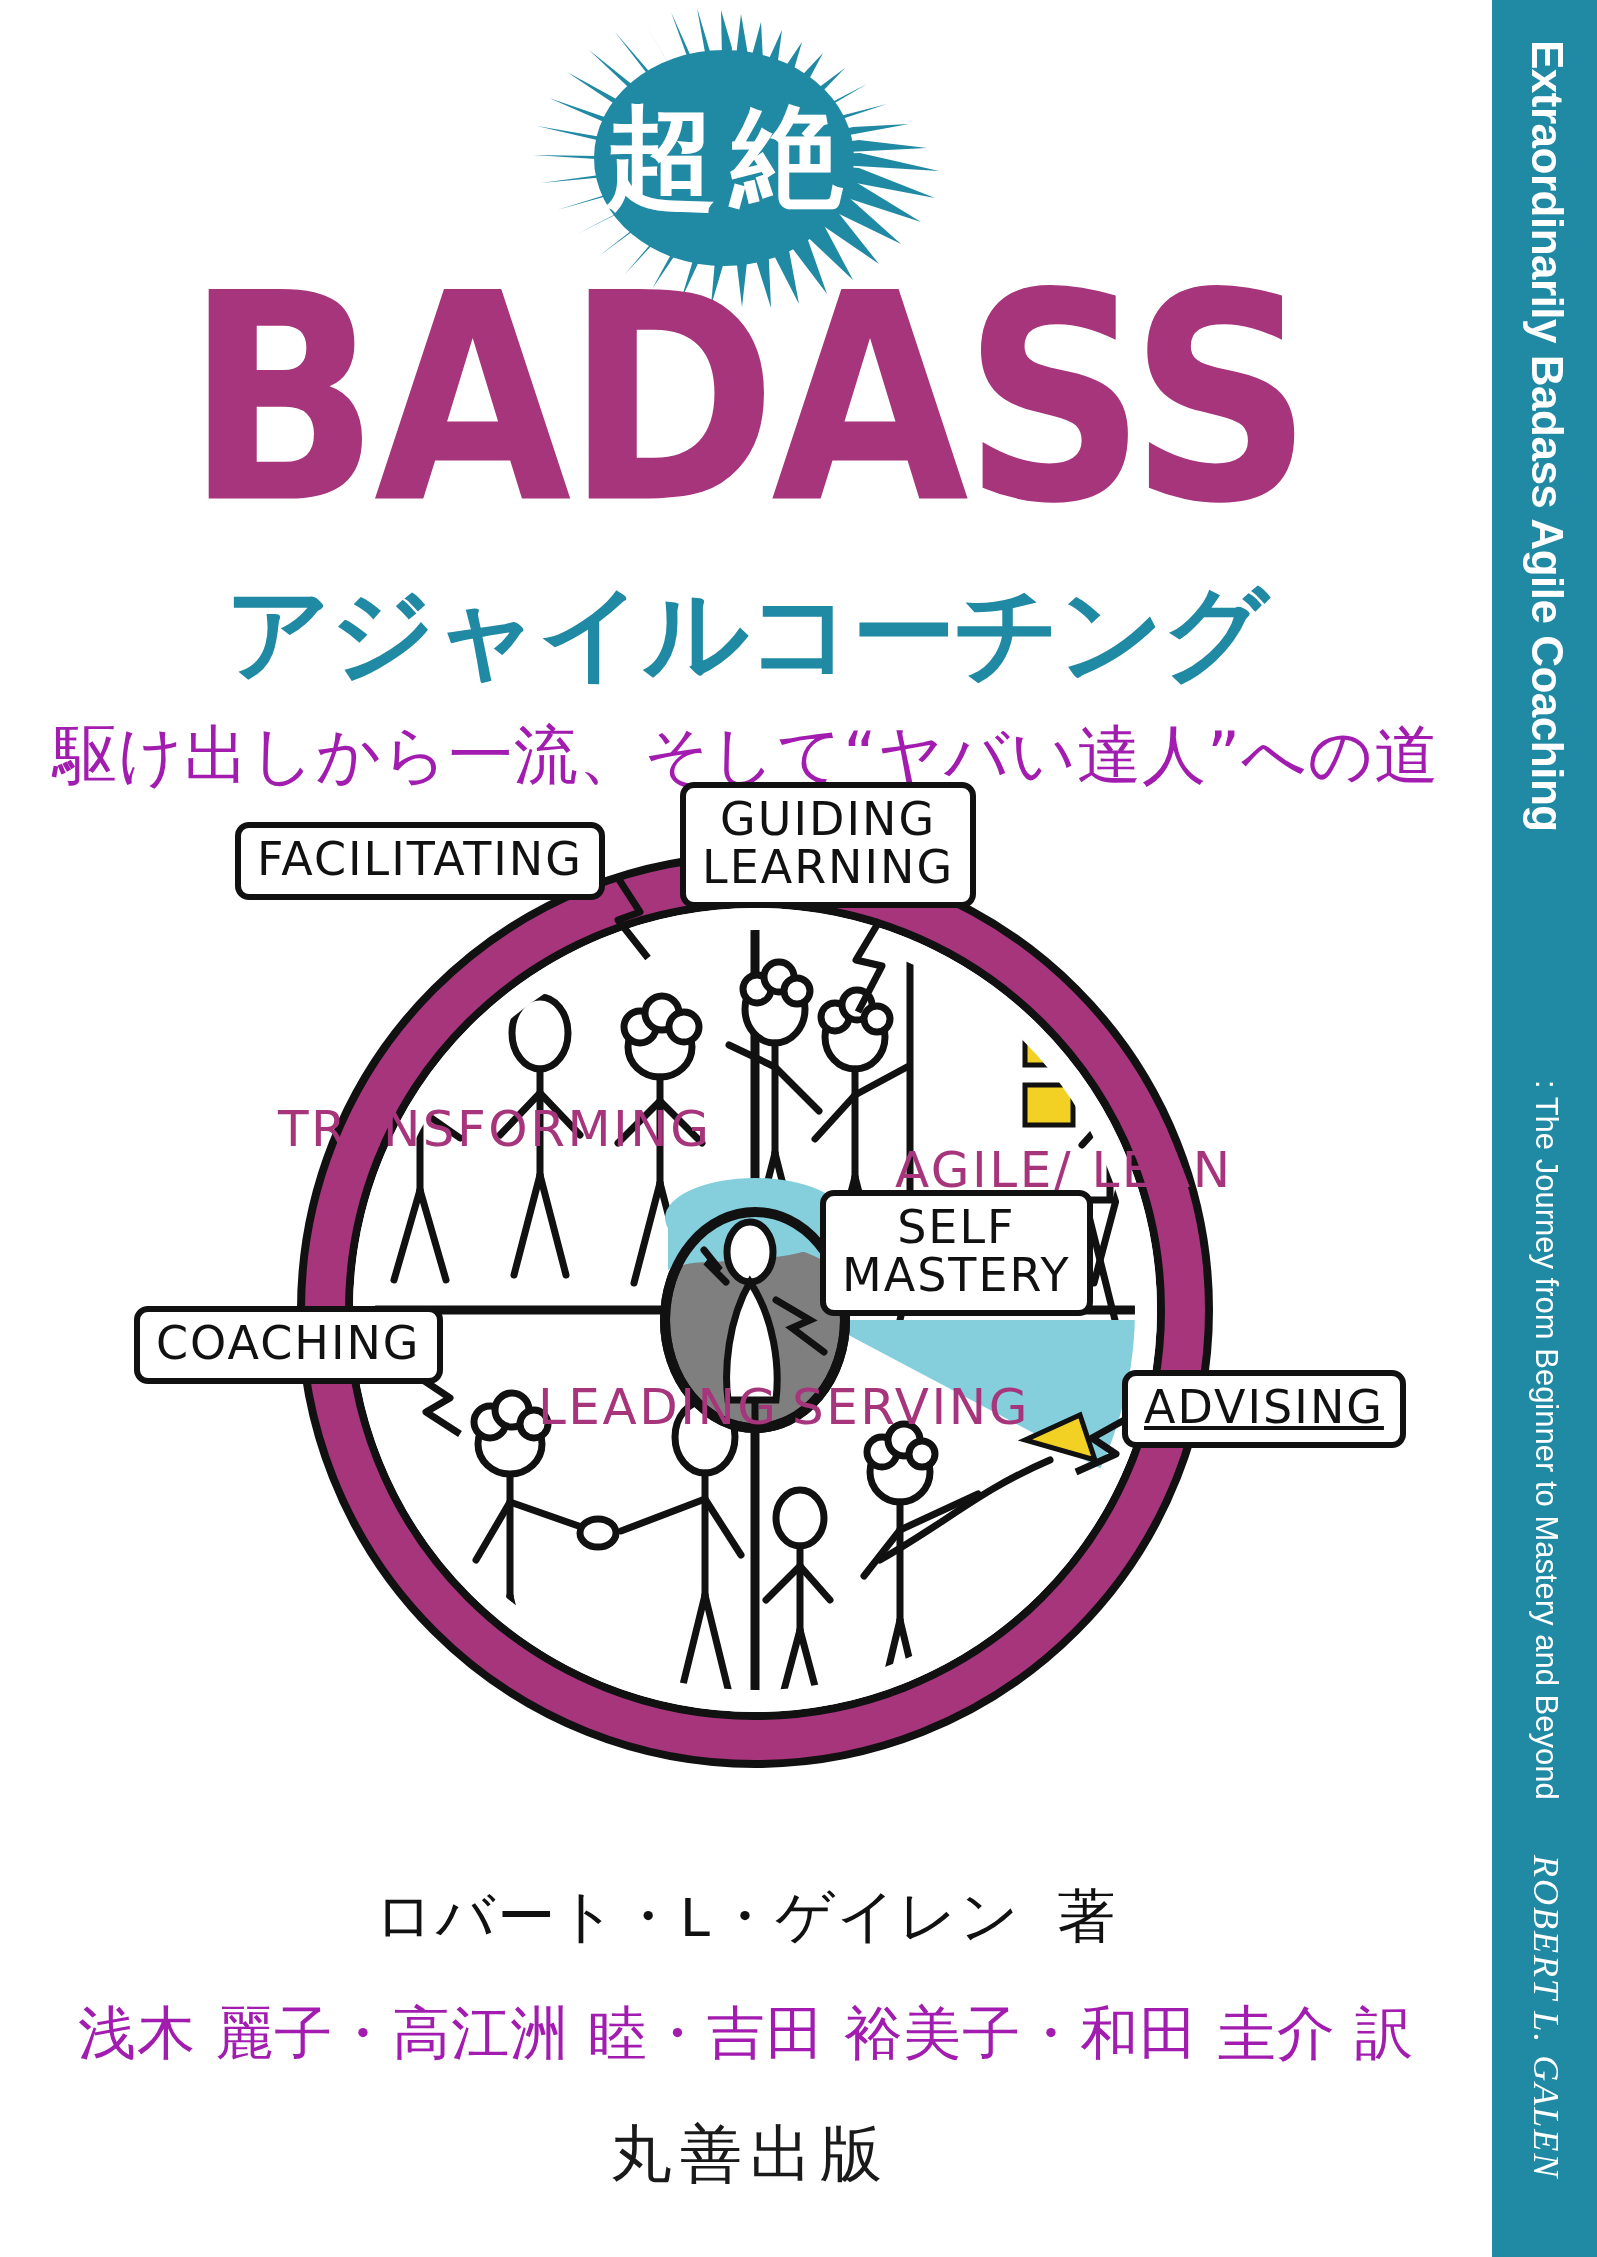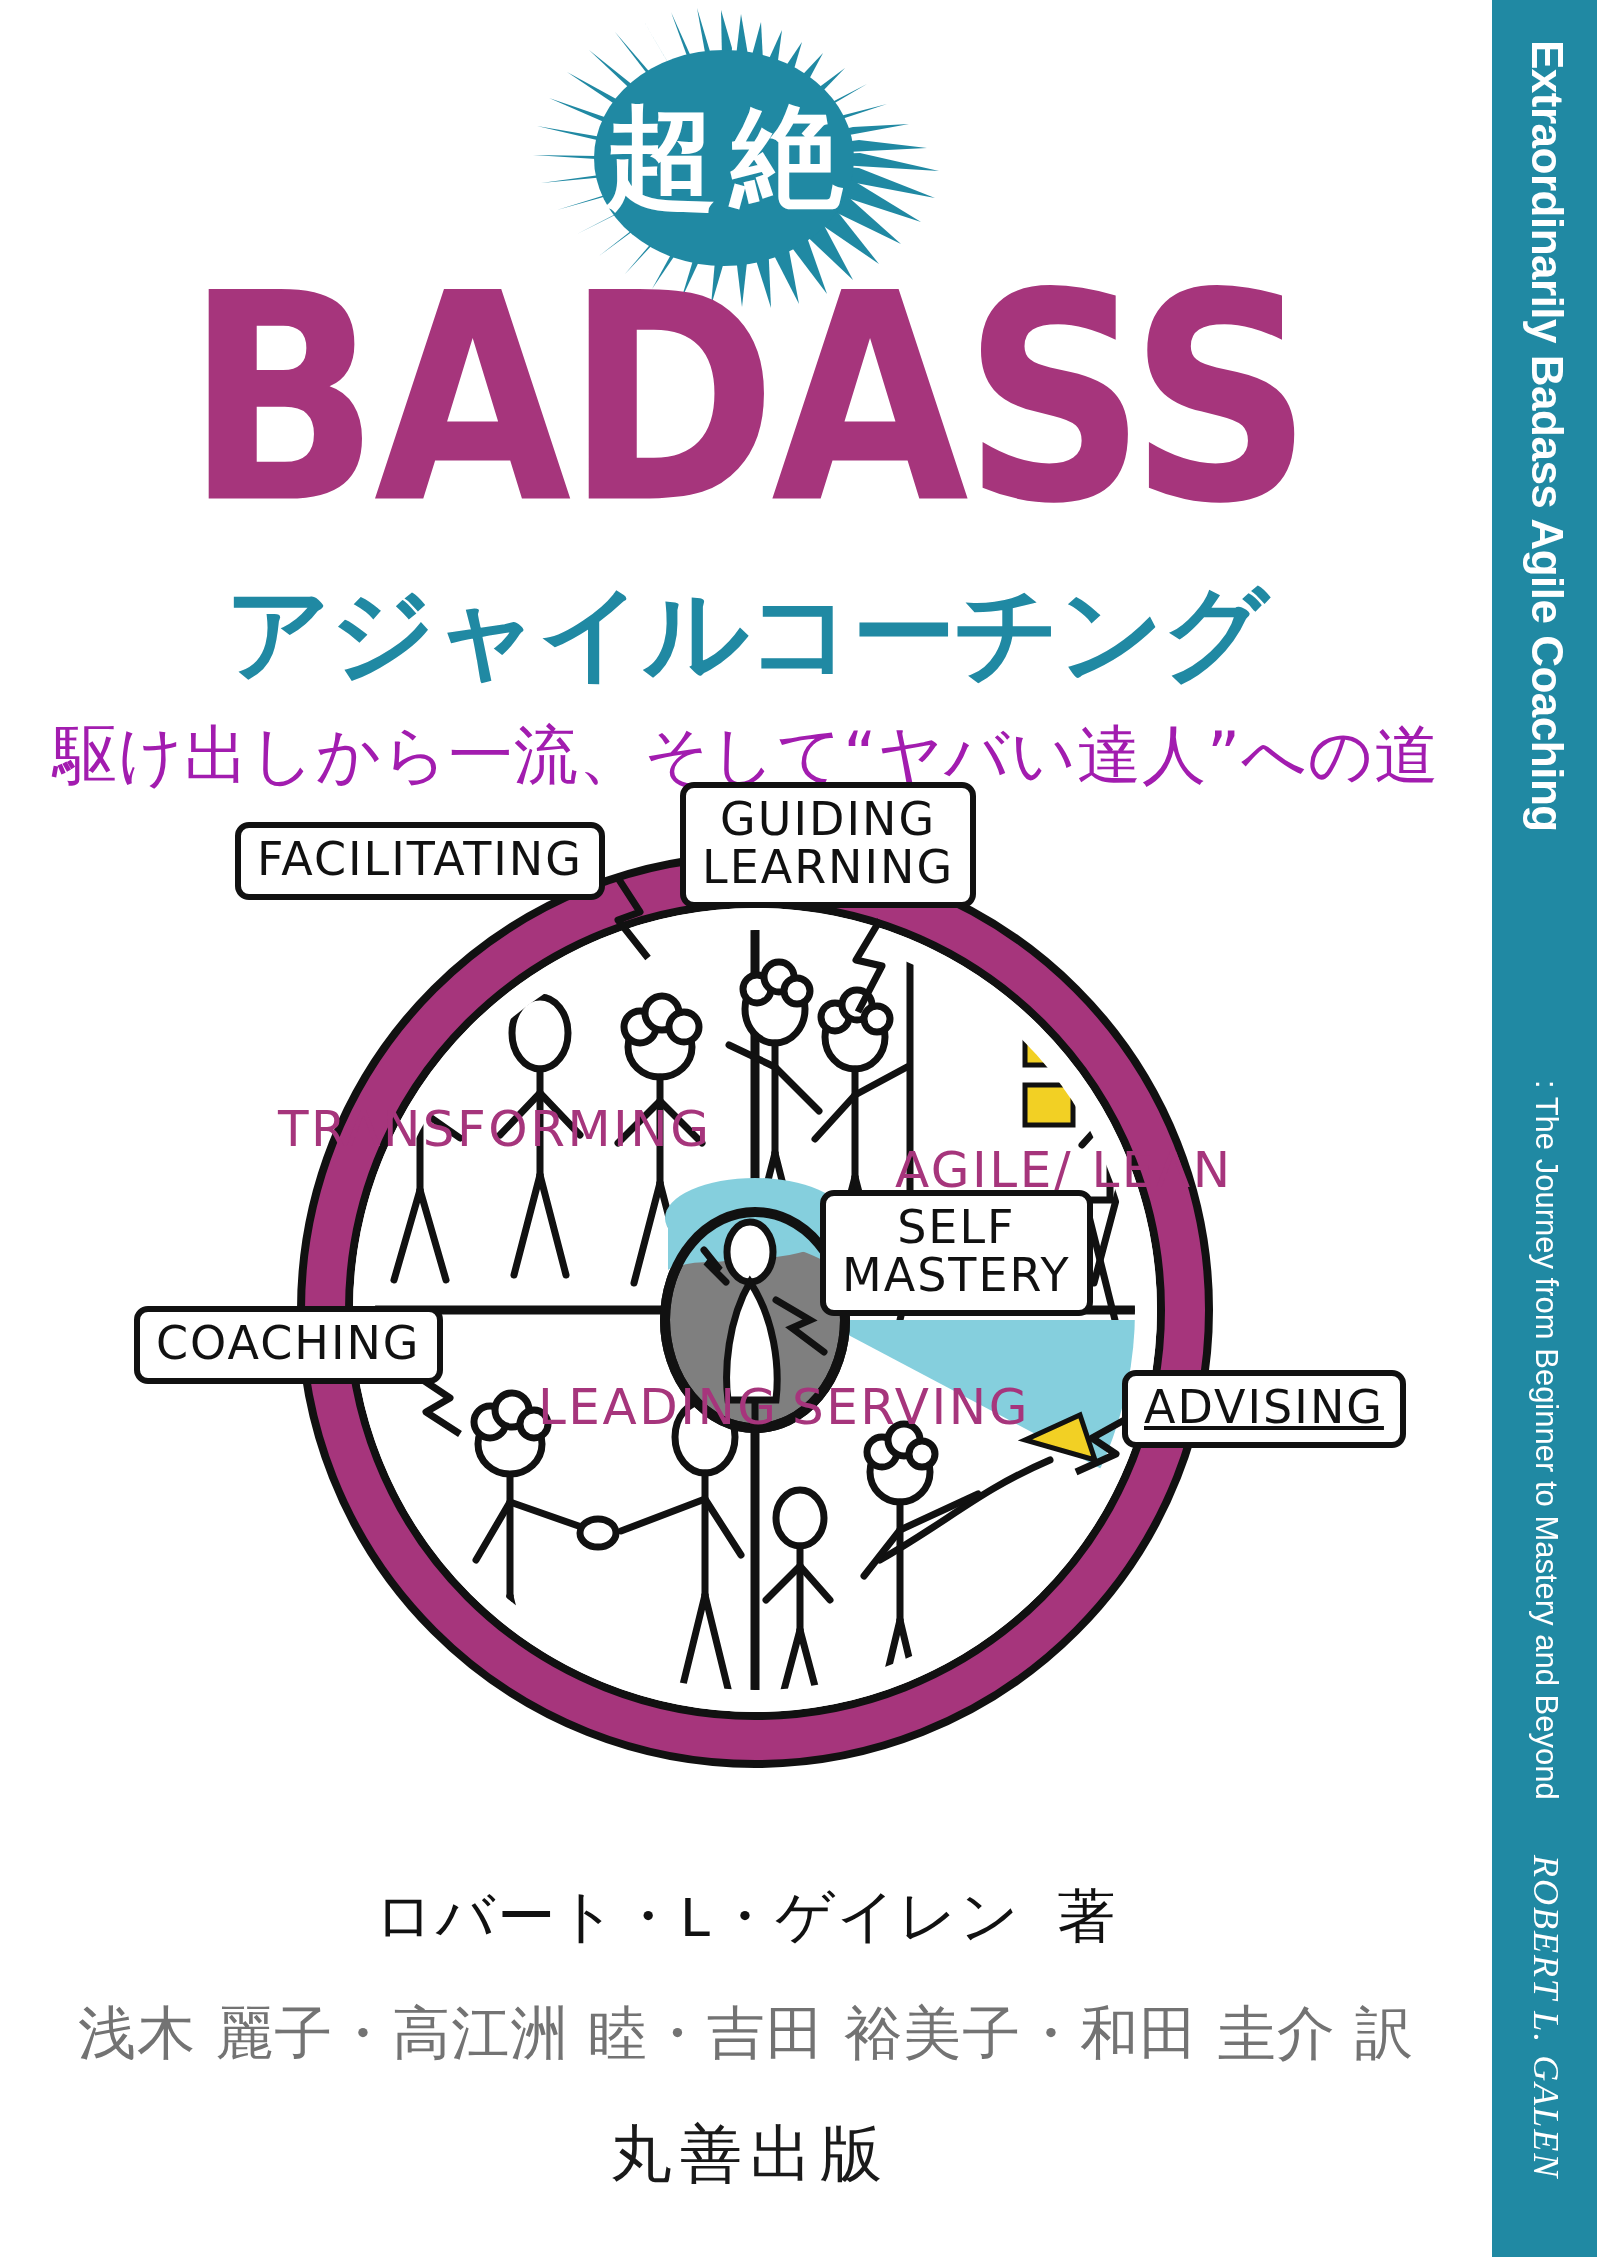--- a/index.html
+++ b/index.html
@@ -189,21 +189,21 @@
     font-size: 58px;
     letter-spacing: 2px;
     font-family: Liberation Mono, monospace;
   }
   #translators-line {
     position: absolute;
     left: 0;
     top: 1995px;
     width: 1492px;
     text-align: center;
-    color: #737373;
+    color: #a21caf;
     font-size: 58px;
     letter-spacing: 1px;
     font-family: "DejaVu Sans", sans-serif;
   }
   #publisher-line {
     position: absolute;
     left: 0;
     top: 2112px;
     width: 1492px;
     text-align: center;

